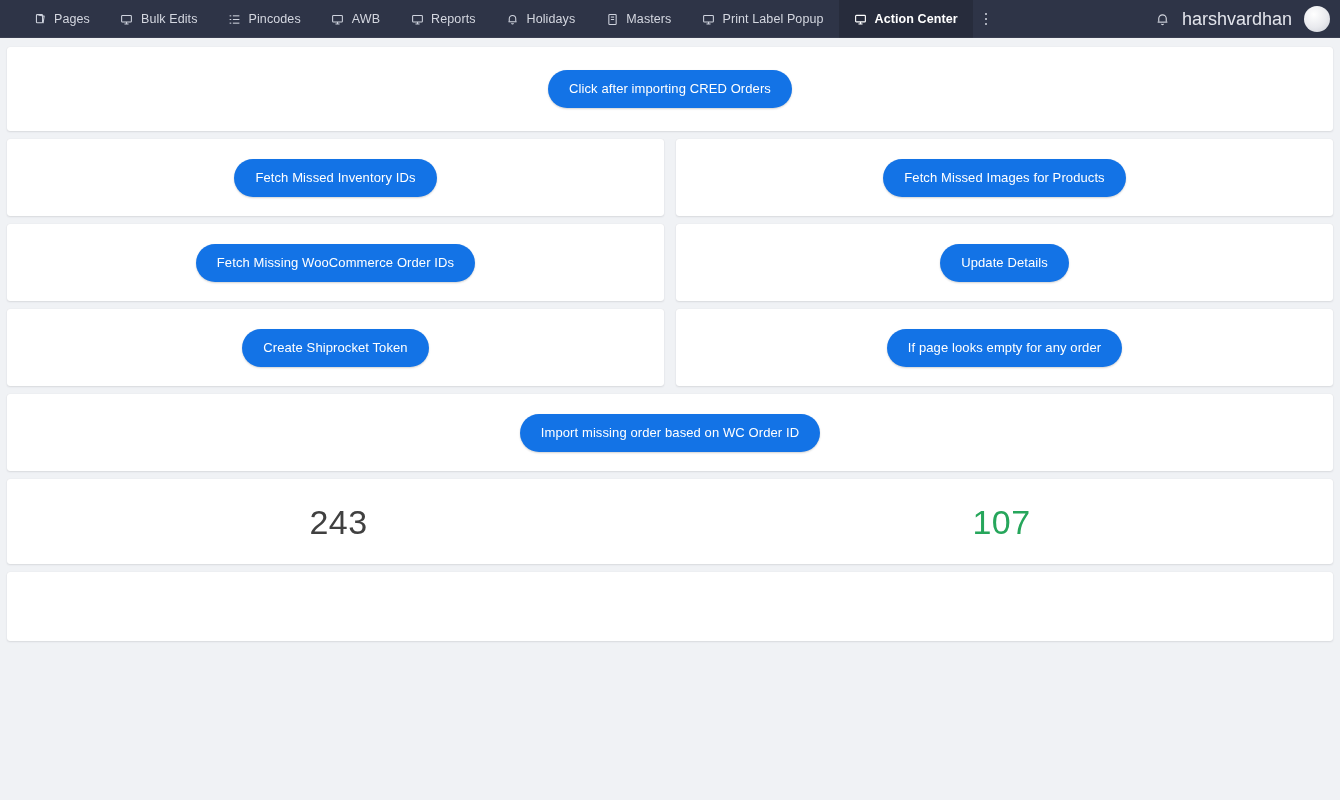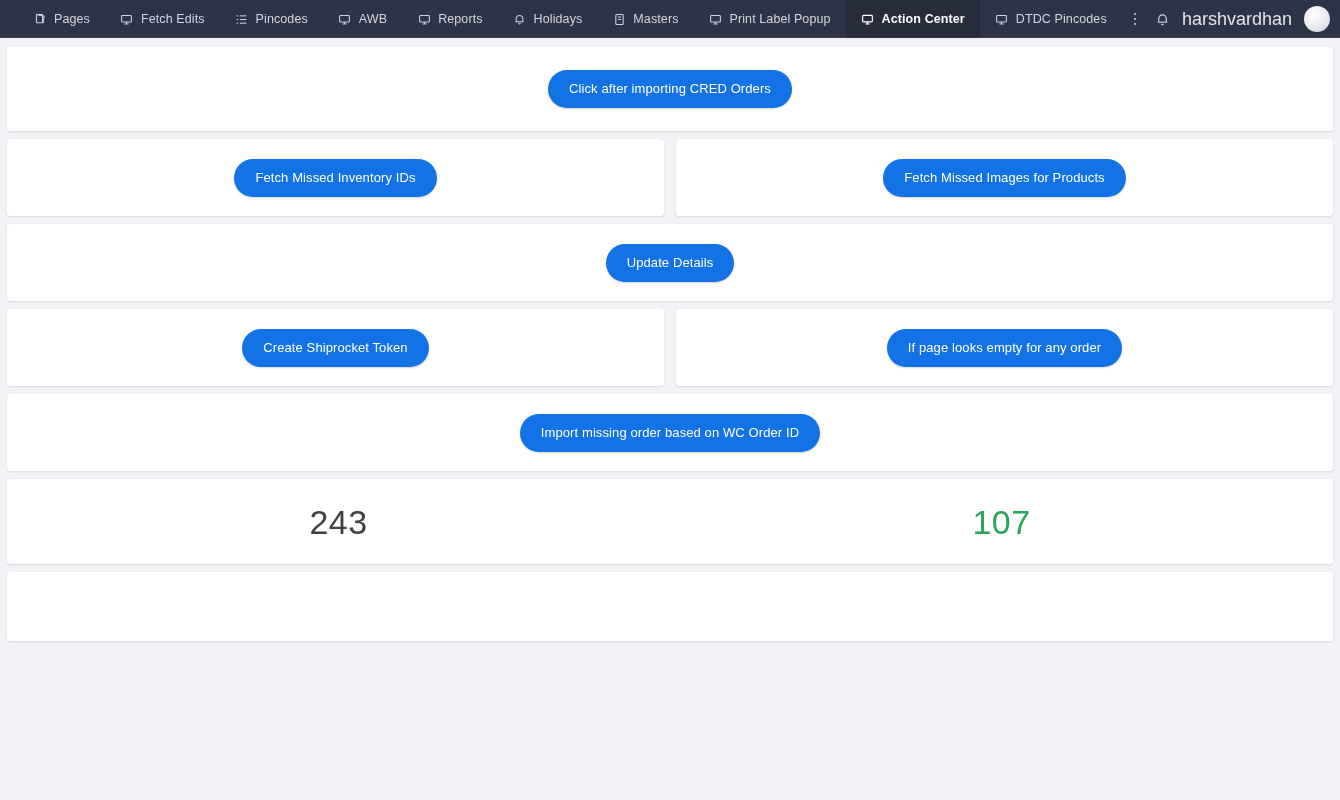--- a/index.html
+++ b/index.html
@@ -183,21 +183,21 @@
     </div>
 
     <div class="nav-item">
       <span class="nav-icon">
         <svg viewBox="0 0 16 16" width="13" height="13" fill="none" stroke="currentColor" stroke-width="1.3">
           <rect x="2" y="3" width="12" height="8" rx="1"></rect>
           <path d="M5.5 13.5 h5"></path>
             <path d="M8 11 v2.5"></path>
         </svg>
       </span>
-      <span class="ni-label">Fetch Edits</span>
+      <span class="ni-label">Bulk Edits</span>
     </div>
 
     <div class="nav-item">
       <span class="nav-icon">
         <svg viewBox="0 0 16 16" width="13" height="13" fill="none" stroke="currentColor" stroke-width="1.3">
           <path d="M2 3.5 h2"></path>
             <path d="M2 8 h2"></path>
             <path d="M2 12.5 h2"></path>
           <path d="M6 3.5 h8"></path>
             <path d="M6 8 h8"></path>
@@ -266,30 +266,20 @@
       <span class="nav-icon">
         <svg viewBox="0 0 16 16" width="13" height="13" fill="none" stroke="currentColor" stroke-width="1.4">
           <rect x="2" y="3" width="12" height="8" rx="1"></rect>
           <path d="M5.5 13.5 h5"></path>
             <path d="M8 11 v2.5"></path>
         </svg>
       </span>
       <span class="ni-label">Action Center</span>
     </div>
 
-    <div class="nav-item">
-      <span class="nav-icon">
-        <svg viewBox="0 0 16 16" width="13" height="13" fill="none" stroke="currentColor" stroke-width="1.3">
-          <rect x="2" y="3" width="12" height="8" rx="1"></rect>
-          <path d="M5.5 13.5 h5"></path>
-            <path d="M8 11 v2.5"></path>
-        </svg>
-      </span>
-      <span class="ni-label">DTDC Pincodes</span>
-    </div>
 
     <div class="nav-item nav-kebab">
       <span class="kebab-dots">
           <i></i>
           <i></i>
           <i></i>
         </span>
     </div>
   </div>
 
@@ -318,20 +308,23 @@
     <div class="card h-std">
       <button class="btn">Fetch Missed Inventory IDs</button>
     </div>
     <div class="card h-std">
       <button class="btn">Fetch Missed Images for Products</button>
     </div>
   </div>
 
   <div class="row">
     <div class="card h-std">
+      <button class="btn">Fetch Missing WooCommerce Order IDs</button>
+    </div>
+    <div class="card h-std">
       <button class="btn">Update Details</button>
     </div>
   </div>
 
   <div class="row">
     <div class="card h-std">
       <button class="btn">Create Shiprocket Token</button>
     </div>
     <div class="card h-std">
       <button class="btn">If page looks empty for any order</button>

